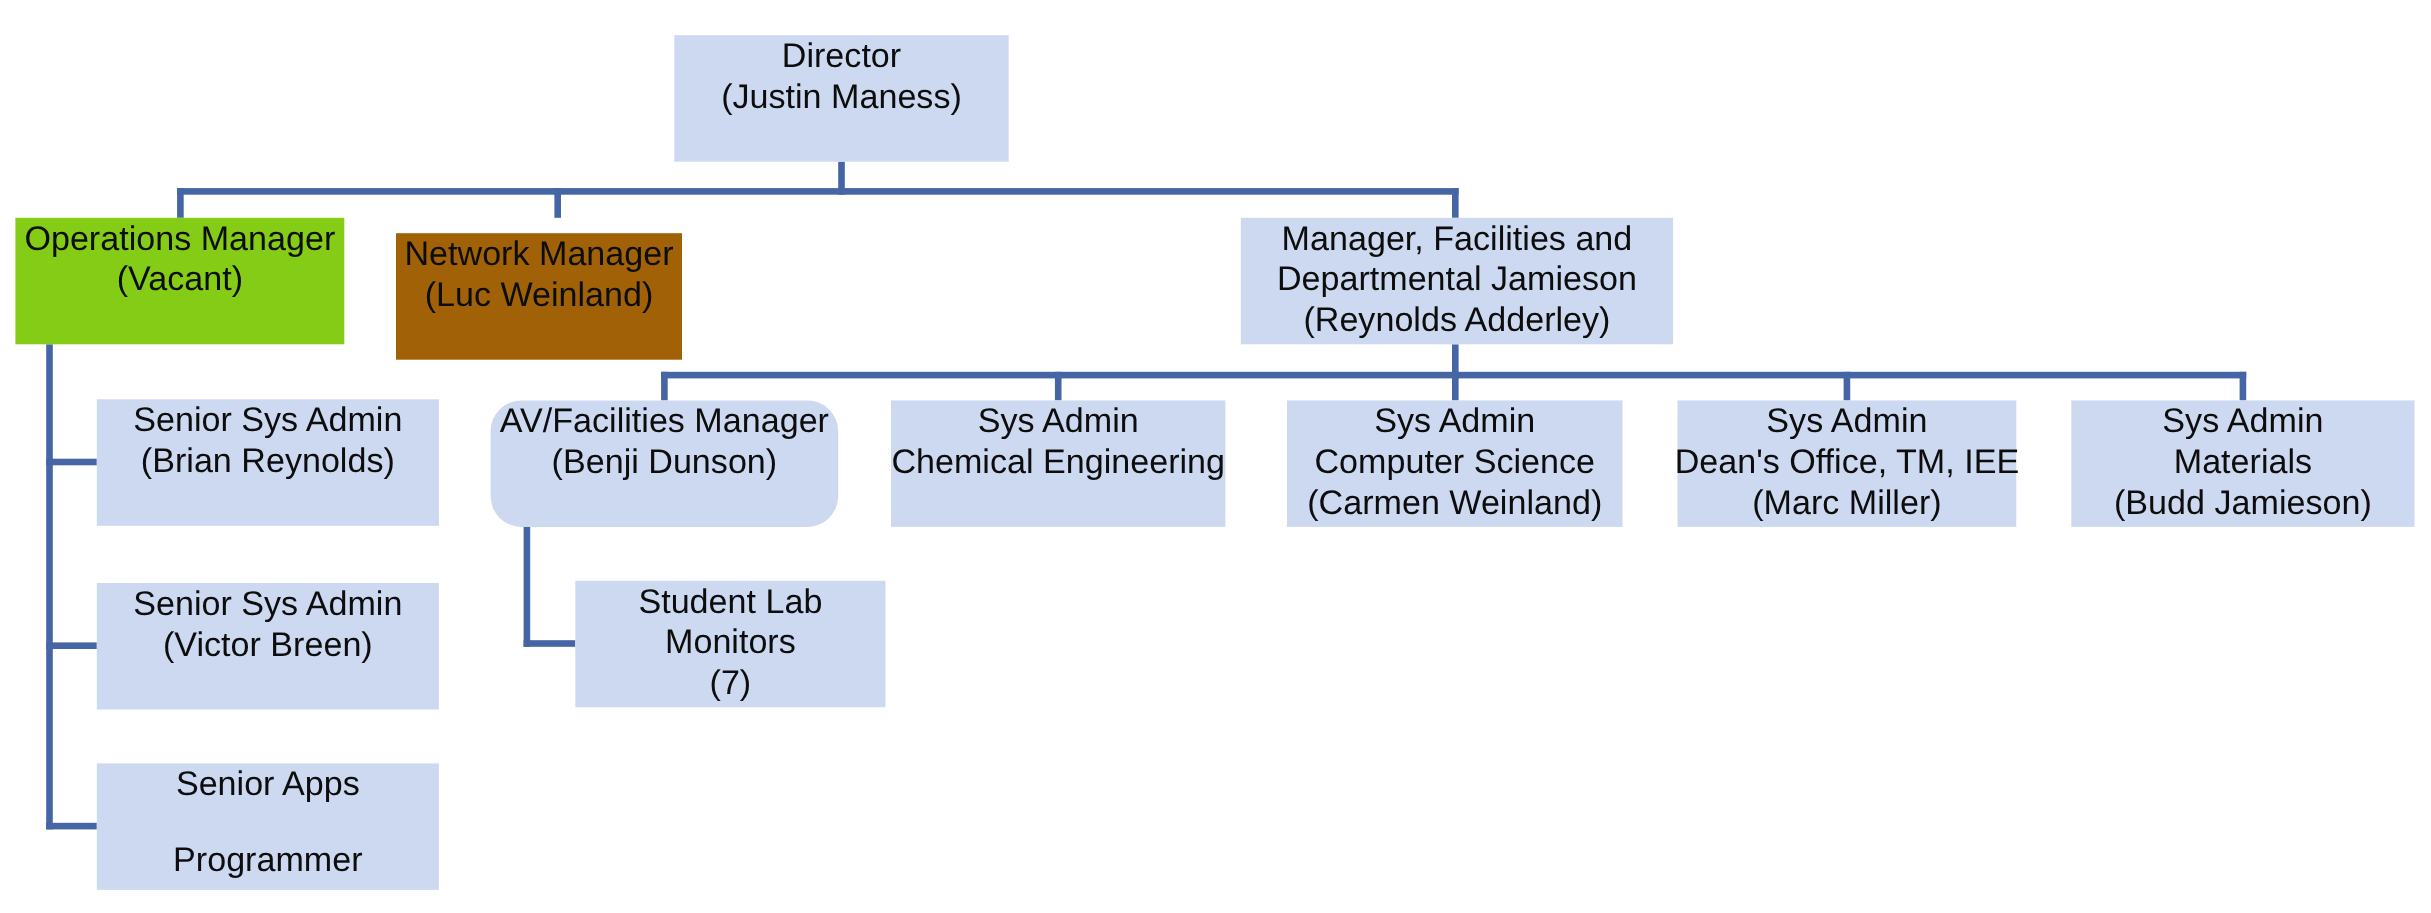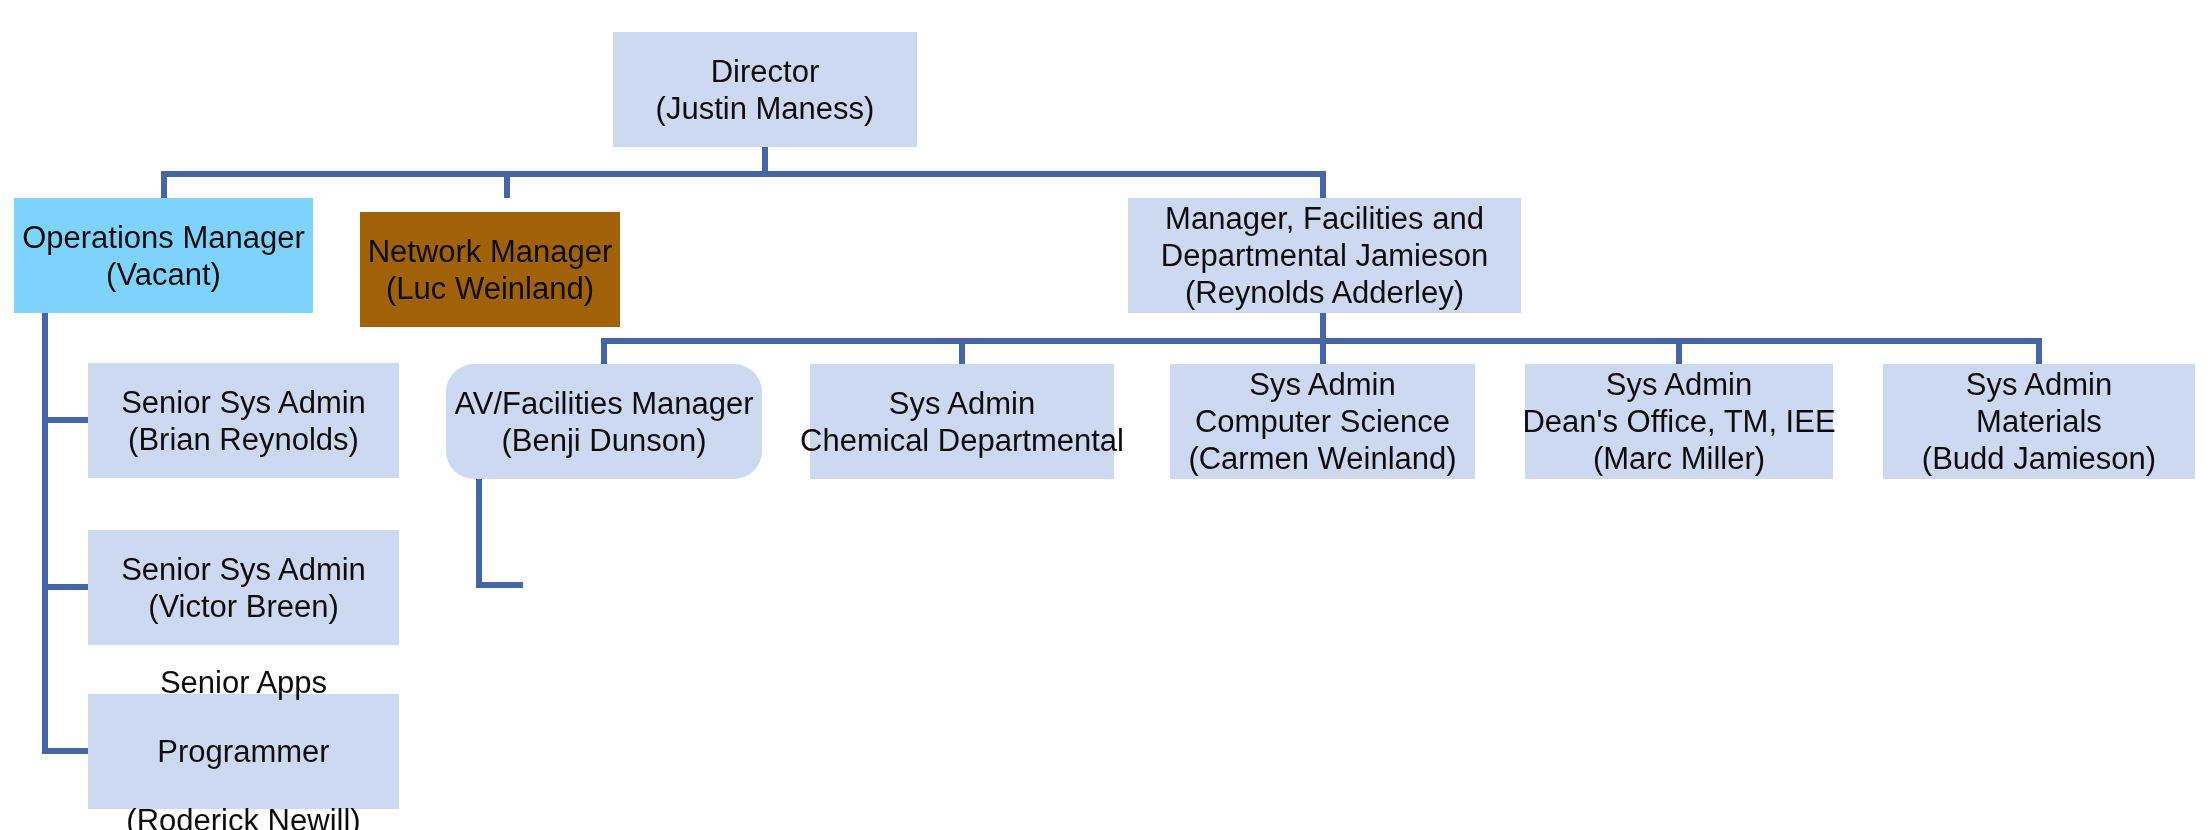--- a/index.html
+++ b/index.html
@@ -8,21 +8,21 @@
     width: 2210px;
     height: 830px;
     background: #ffffff;
     font-family: "Liberation Sans", sans-serif;
     overflow: hidden;
   }
   .node {
     position: absolute;
     display: flex;
     flex-direction: column;
-    justify-content: center;
+    justify-content: flex-start;
     align-items: center;
     text-align: center;
     font-size: 31px;
     line-height: 37px;
     color: #0d0d0d;
   }
   .node .line { white-space: nowrap; }
   .connector { position: absolute; }
 </style>
 </head>
@@ -44,21 +44,21 @@
     <div class="connector" style="left: 42px; top: 313px; width: 6px; height: 441px; background: rgb(69, 101, 164);"></div>
     <div class="connector" style="left: 42px; top: 417px; width: 46px; height: 6px; background: rgb(69, 101, 164);"></div>
     <div class="connector" style="left: 42px; top: 584px; width: 46px; height: 6px; background: rgb(69, 101, 164);"></div>
     <div class="connector" style="left: 42px; top: 748px; width: 46px; height: 6px; background: rgb(69, 101, 164);"></div>
     <div class="connector" style="left: 476px; top: 479px; width: 6px; height: 109px; background: rgb(69, 101, 164);"></div>
     <div class="connector" style="left: 476px; top: 582px; width: 47px; height: 6px; background: rgb(69, 101, 164);"></div>
     <div class="node" style="left: 613px; top: 32px; width: 304px; height: 115px; background: rgb(205, 217, 241); color: rgb(13, 13, 13);">
       <span class="line">Director</span>
       <span class="line">(Justin Maness)</span>
     </div>
-    <div class="node" style="left: 14px; top: 198px; width: 299px; height: 115px; background: #7dd3fc; color: rgb(13, 13, 13);">
+    <div class="node" style="left: 14px; top: 198px; width: 299px; height: 115px; background: #84cc16; color: rgb(13, 13, 13);">
       <span class="line">Operations Manager</span>
       <span class="line">(Vacant)</span>
     </div>
     <div class="node" style="left: 360px; top: 212px; width: 260px; height: 115px; background: #a16207; color: rgb(13, 13, 13);">
       <span class="line">Network Manager</span>
       <span class="line">(Luc Weinland)</span>
     </div>
     <div class="node" style="left: 1128px; top: 198px; width: 393px; height: 115px; background: rgb(205, 217, 241); color: rgb(13, 13, 13);">
       <span class="line">Manager, Facilities and</span>
       <span class="line">Departmental Jamieson</span>
@@ -74,23 +74,28 @@
     </div>
     <div class="node" style="left: 88px; top: 694px; width: 311px; height: 115px; background: rgb(205, 217, 241); color: rgb(13, 13, 13); gap: 32px;">
       <span class="line">Senior Apps</span>
       <span class="line">Programmer</span>
       <span class="line">(Roderick Newill)</span>
     </div>
     <div class="node" style="left: 446px; top: 364px; width: 316px; height: 115px; background: rgb(205, 217, 241); color: rgb(13, 13, 13); border-radius: 28px;">
       <span class="line">AV/Facilities Manager</span>
       <span class="line">(Benji Dunson)</span>
     </div>
+    <div class="node" style="left: 523px; top: 528px; width: 282px; height: 115px; background: rgb(205, 217, 241); color: rgb(13, 13, 13);">
+      <span class="line">Student Lab</span>
+      <span class="line">Monitors</span>
+      <span class="line">(7)</span>
+    </div>
     <div class="node" style="left: 810px; top: 364px; width: 304px; height: 115px; background: rgb(205, 217, 241); color: rgb(13, 13, 13);">
       <span class="line">Sys Admin</span>
-      <span class="line">Chemical Departmental</span>
+      <span class="line">Chemical Engineering</span>
     </div>
     <div class="node" style="left: 1170px; top: 364px; width: 305px; height: 115px; background: rgb(205, 217, 241); color: rgb(13, 13, 13);">
       <span class="line">Sys Admin</span>
       <span class="line">Computer Science</span>
       <span class="line">(Carmen Weinland)</span>
     </div>
     <div class="node" style="left: 1525px; top: 364px; width: 308px; height: 115px; background: rgb(205, 217, 241); color: rgb(13, 13, 13);">
       <span class="line">Sys Admin</span>
       <span class="line">Dean's Office, TM, IEE</span>
       <span class="line">(Marc Miller)</span>

